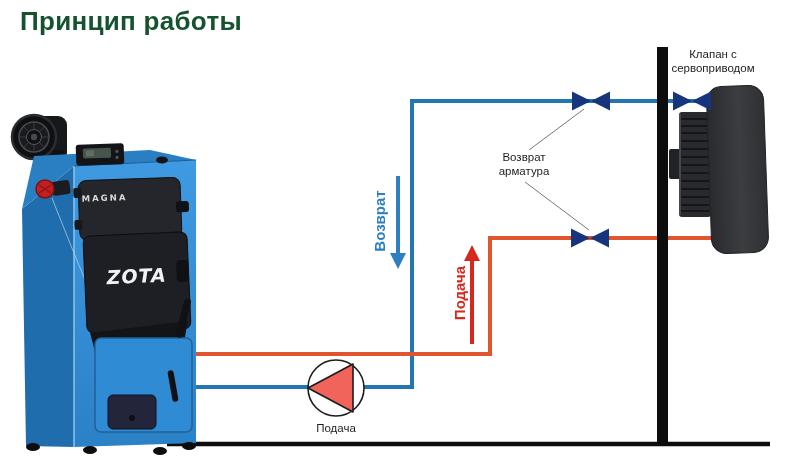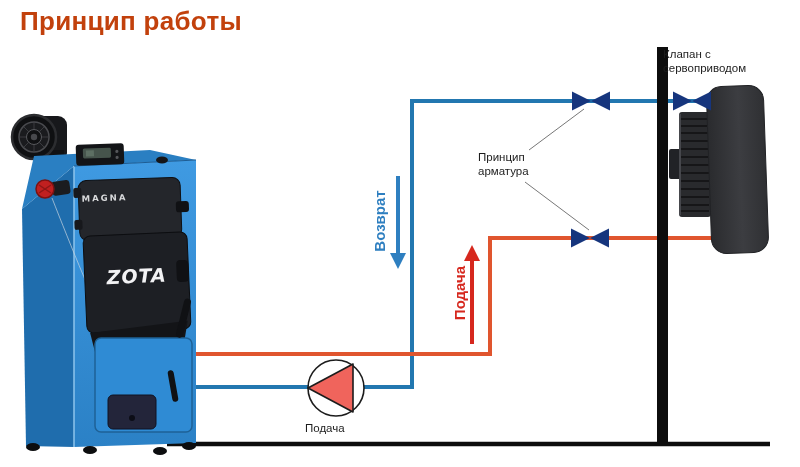--- a/index.html
+++ b/index.html
@@ -4,29 +4,29 @@
 <style>
   html,body{margin:0;padding:0;background:#fff;}
   .stage{
     position:relative;width:800px;height:467px;background:#ffffff;
     overflow:hidden;font-family:"Liberation Sans",sans-serif;
   }
   .stage svg{position:absolute;left:0;top:0;}
   .lbl{position:absolute;color:#1d1d1d;}
   .page-title{
     left:20px;top:6px;font-size:26px;font-weight:700;
-    color:#c2410c;letter-spacing:0.3px;white-space:nowrap;
+    color:#14532d;letter-spacing:0.3px;white-space:nowrap;
   }
   .rot{
     transform:translate(-50%,-50%) rotate(-90deg);
     font-size:15px;font-weight:700;white-space:nowrap;
   }
   .lbl-return{left:379px;top:221px;color:#2e7fc0;}
   .lbl-supply{left:459px;top:293px;color:#d6281e;}
-  .small-lbl{font-size:11.5px;line-height:1.25;}
+  .small-lbl{font-size:11.5px;line-height:1.25;text-align:center;}
   .lbl-shutoff{left:478px;top:150px;width:92px;}
   .lbl-servo{left:663px;top:47px;width:100px;}
   .lbl-pump{left:305px;top:421px;width:62px;}
 </style>
 </head>
 <body>
 
 <div class="stage">
 
   <svg width="800" height="467" viewBox="0 0 800 467">
@@ -136,17 +136,17 @@
       <polygon points="464,261 480,261 472,245" fill="#d6281e"></polygon>
     </g>
 
     <line x1="529" y1="150" x2="584" y2="109" stroke="#777" stroke-width="1"></line>
     <line x1="525" y1="182" x2="589" y2="230" stroke="#777" stroke-width="1"></line>
   </svg>
 
   <div class="lbl page-title">Принцип работы</div>
   <div class="lbl rot lbl-return">Возврат</div>
   <div class="lbl rot lbl-supply">Подача</div>
-  <div class="lbl small-lbl lbl-shutoff">Принцип арматура</div>
+  <div class="lbl small-lbl lbl-shutoff">Возврат арматура</div>
   <div class="lbl small-lbl lbl-servo">Клапан с сервоприводом</div>
   <div class="lbl small-lbl lbl-pump">Подача</div>
 
 </div>
 
 </body></html>

